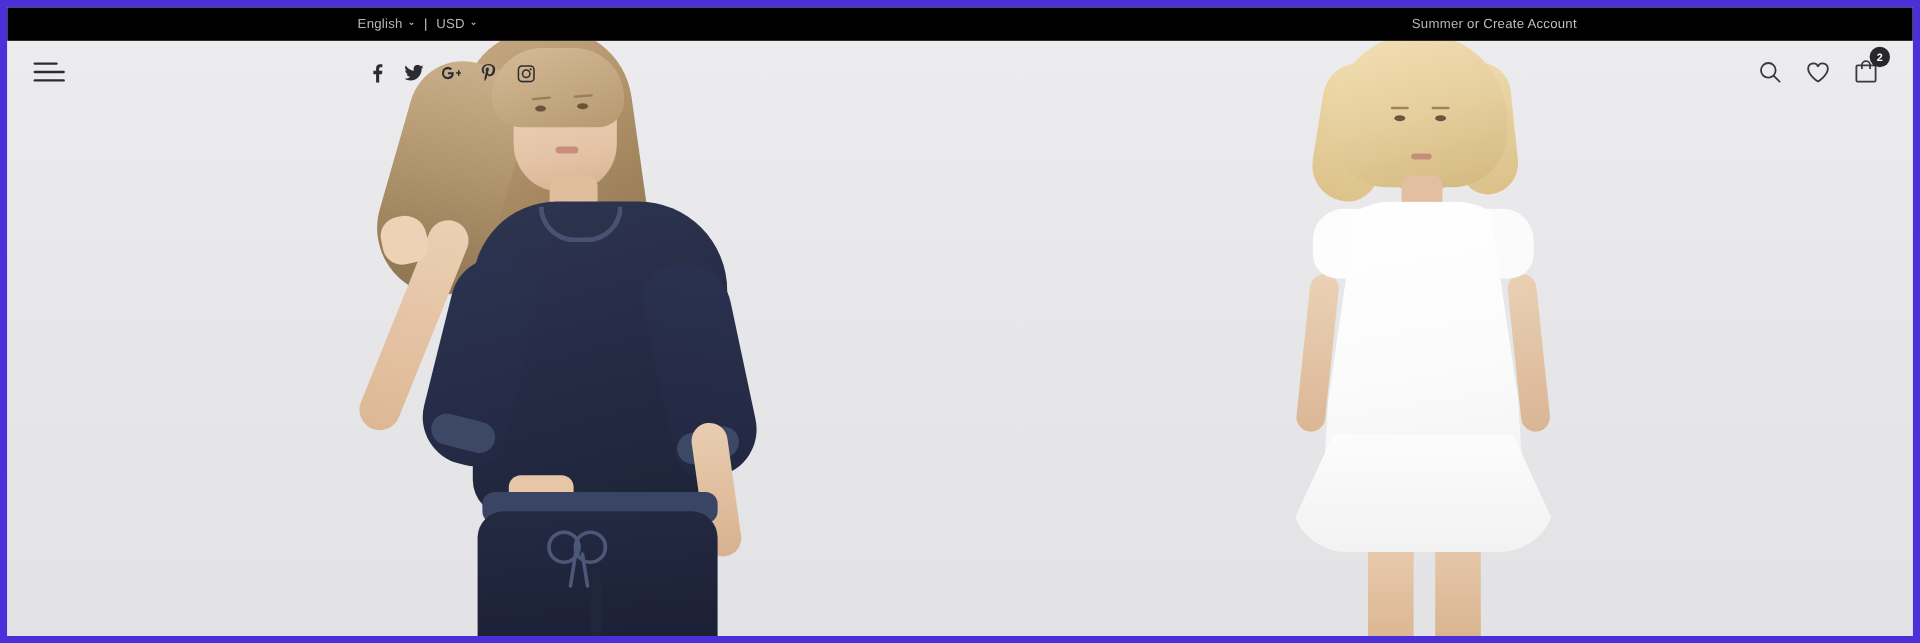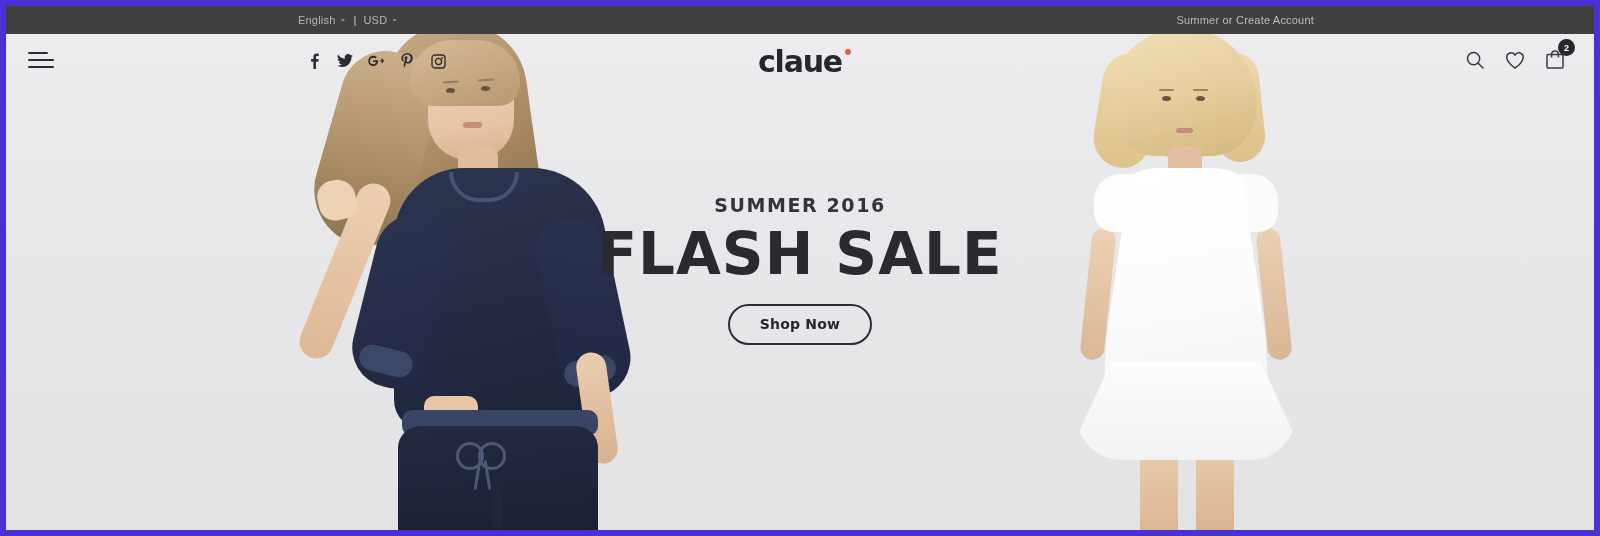--- a/index.html
+++ b/index.html
@@ -23,21 +23,21 @@
     border: 6px solid #4b30d8;
     background: #e8e8ea;
     overflow: hidden;
   }
 
   
   .topbar {
     position: absolute;
     left: 0; right: 0; top: 0;
     height: 28px;
-    background: #404040;
+    background: #000000;
     display: flex;
     align-items: center;
     font-size: 11px;
     color: #b9b9bd;
     letter-spacing: .2px;
     z-index: 40;
   }
   .topbar-left {
     position: absolute;
     left: 292px;
@@ -569,25 +569,20 @@
       <div class="mr-arm-l"></div>
       <div class="mr-arm-r"></div>
       <div class="mr-leg-l"></div>
       <div class="mr-leg-r"></div>
       <div class="mr-shoulder-l"></div>
       <div class="mr-shoulder-r"></div>
       <div class="mr-dress"></div>
       <div class="mr-flare"></div>
     </div>
 
-    <div class="hero-copy">
-      <p class="hero-eyebrow">SUMMER 2016</p>
-      <h1 class="hero-title">FLASH SALE</h1>
-      <button class="hero-btn">Shop Now</button>
-    </div>
 
     <div class="header">
 
       <div class="hamburger">
         <span></span>
         <span></span>
         <span></span>
       </div>
 
       <div class="socials">
@@ -613,26 +608,20 @@
         </span>
         <span class="sico">
           <svg width="15" height="15" viewBox="0 0 15 15" fill="none" stroke="currentColor" stroke-width="1.3">
               <rect x="1" y="1" width="13" height="13" rx="3"></rect>
               <circle cx="7.5" cy="7.5" r="3.1"></circle>
               <circle cx="11.2" cy="3.8" r=".9" fill="currentColor" stroke="none"></circle>
             </svg>
         </span>
       </div>
 
-      <div class="logo">
-        <span class="logo-text">
-          <span>claue</span>
-          <span class="logo-dot"></span>
-        </span>
-      </div>
 
       <div class="header-icons">
         <span class="hico">
           <svg width="20" height="20" viewBox="0 0 20 20" fill="none" stroke="currentColor" stroke-width="1.5">
               <circle cx="8.6" cy="8.6" r="6.1"></circle>
               <line x1="13.2" y1="13.2" x2="18" y2="18" stroke-linecap="round"></line>
             </svg>
         </span>
         <span class="hico">
           <svg width="20" height="19" viewBox="0 0 20 19" fill="none" stroke="currentColor" stroke-width="1.5">

